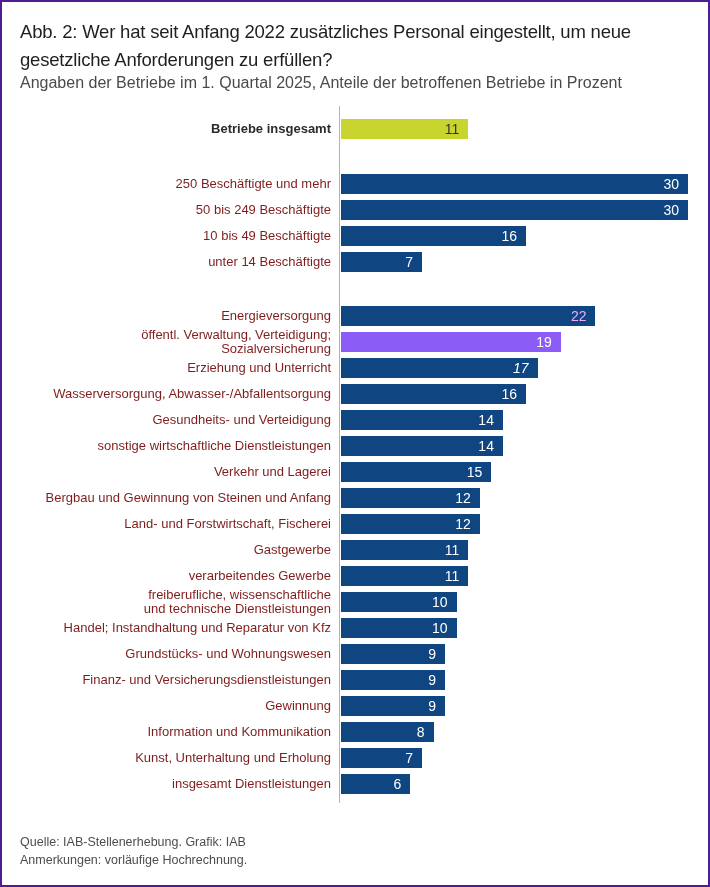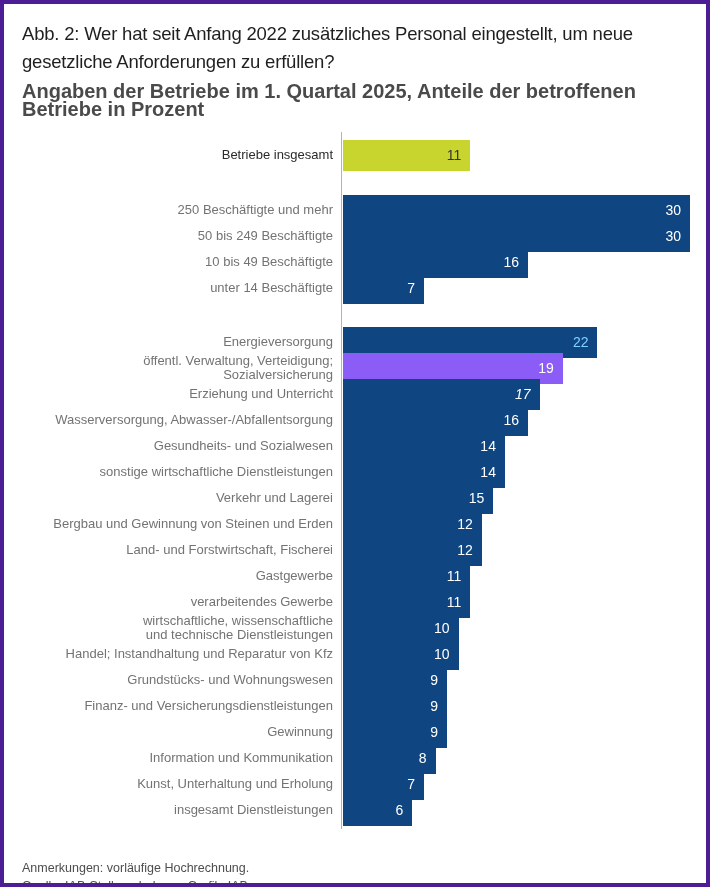--- a/index.html
+++ b/index.html
@@ -5,39 +5,37 @@
   * { margin: 0; padding: 0; box-sizing: border-box; }
   html, body { background: #ffffff; }
   body {
     font-family: "Liberation Sans", sans-serif;
     width: 710px;
   }
   .page {
     width: 710px;
     height: 887px;
     background: #ffffff;
-    border: 4px solid #4c1d95;
+    border: 2px solid #4c1d95;
     overflow: hidden;
     position: relative;
   }
   .header { padding: 16px 18px 0 18px; }
   .title {
     font-size: 18.5px;
     font-weight: 400;
     letter-spacing: -0.2px;
     line-height: 28px;
     color: #1f1f1f;
     max-width: 668px;
   }
   .subtitle {
-    margin-top: 6px;
-    font-size: 20px;
+    font-size: 16px;
     line-height: 18px;
     color: #4a4a4a;
-    font-weight: bold;
   }
   .chart {
     margin-top: 24px;
     position: relative;
   }
   .axis-line {
     position: absolute;
     left: 337px;
     top: -10px;
     bottom: -6px;
@@ -48,31 +46,31 @@
     display: flex;
     align-items: center;
     height: 26px;
   }
   .cat-label {
     flex: 0 0 338px;
     padding-right: 9px;
     text-align: right;
     font-size: 13px;
     line-height: 14px;
-    color: #737373;
+    color: #7f1d1d;
     white-space: pre-line;
   }
-  .row.bold .cat-label { font-weight: 400; color: #2b2b2b; padding-left: 11px; }
+  .row.bold .cat-label { font-weight: 700; color: #2b2b2b; padding-left: 11px; }
   .bar-area {
     flex: 1 1 auto;
     padding-left: 1px;
     position: relative;
   }
   .bar {
-    height: 31px;
+    height: 20px;
     display: flex;
     align-items: center;
     justify-content: flex-end;
   }
   .value-label {
     font-size: 14px;
     padding-right: 9px;
   }
   .spacer-1 { height: 29px; }
   .spacer-2 { height: 28px; }
@@ -134,21 +132,21 @@
             <div class="bar" style="width: 80.9667px; background: rgb(15, 69, 128);">
               <span class="value-label" style="color: rgb(255, 255, 255);">7</span>
             </div>
           </div>
         </div>
         <div class="spacer-2"></div>
         <div class="row">
           <div class="cat-label">Energieversorgung</div>
           <div class="bar-area">
             <div class="bar" style="width: 254.467px; background: rgb(15, 69, 128);">
-              <span class="value-label" style="color: #7dd3fc;">22</span>
+              <span class="value-label" style="color: #f0abfc;">22</span>
             </div>
           </div>
         </div>
         <div class="row">
           <div class="cat-label">öffentl. Verwaltung, Verteidigung;
 Sozialversicherung</div>
           <div class="bar-area">
             <div class="bar" style="width: 219.767px; background: #8b5cf6;">
               <span class="value-label" style="color: rgb(255, 255, 255);">19</span>
             </div>
@@ -164,21 +162,21 @@
         </div>
         <div class="row">
           <div class="cat-label">Wasserversorgung, Abwasser-/Abfallentsorgung</div>
           <div class="bar-area">
             <div class="bar" style="width: 185.067px; background: rgb(15, 69, 128);">
               <span class="value-label" style="color: rgb(255, 255, 255);">16</span>
             </div>
           </div>
         </div>
         <div class="row">
-          <div class="cat-label">Gesundheits- und Sozialwesen</div>
+          <div class="cat-label">Gesundheits- und Verteidigung</div>
           <div class="bar-area">
             <div class="bar" style="width: 161.933px; background: rgb(15, 69, 128);">
               <span class="value-label" style="color: rgb(255, 255, 255);">14</span>
             </div>
           </div>
         </div>
         <div class="row">
           <div class="cat-label">sonstige wirtschaftliche Dienstleistungen</div>
           <div class="bar-area">
             <div class="bar" style="width: 161.933px; background: rgb(15, 69, 128);">
@@ -188,21 +186,21 @@
         </div>
         <div class="row">
           <div class="cat-label">Verkehr und Lagerei</div>
           <div class="bar-area">
             <div class="bar" style="width: 150.367px; background: rgb(15, 69, 128);">
               <span class="value-label" style="color: rgb(255, 255, 255);">15</span>
             </div>
           </div>
         </div>
         <div class="row">
-          <div class="cat-label">Bergbau und Gewinnung von Steinen und Erden</div>
+          <div class="cat-label">Bergbau und Gewinnung von Steinen und Anfang</div>
           <div class="bar-area">
             <div class="bar" style="width: 138.8px; background: rgb(15, 69, 128);">
               <span class="value-label" style="color: rgb(255, 255, 255);">12</span>
             </div>
           </div>
         </div>
         <div class="row">
           <div class="cat-label">Land- und Forstwirtschaft, Fischerei</div>
           <div class="bar-area">
             <div class="bar" style="width: 138.8px; background: rgb(15, 69, 128);">
@@ -220,21 +218,21 @@
         </div>
         <div class="row">
           <div class="cat-label">verarbeitendes Gewerbe</div>
           <div class="bar-area">
             <div class="bar" style="width: 127.233px; background: rgb(15, 69, 128);">
               <span class="value-label" style="color: rgb(255, 255, 255);">11</span>
             </div>
           </div>
         </div>
         <div class="row">
-          <div class="cat-label">wirtschaftliche, wissenschaftliche
+          <div class="cat-label">freiberufliche, wissenschaftliche
 und technische Dienstleistungen</div>
           <div class="bar-area">
             <div class="bar" style="width: 115.667px; background: rgb(15, 69, 128);">
               <span class="value-label" style="color: rgb(255, 255, 255);">10</span>
             </div>
           </div>
         </div>
         <div class="row">
           <div class="cat-label">Handel; Instandhaltung und Reparatur von Kfz</div>
           <div class="bar-area">
@@ -288,16 +286,16 @@
           <div class="bar-area">
             <div class="bar" style="width: 69.4px; background: rgb(15, 69, 128);">
               <span class="value-label" style="color: rgb(255, 255, 255);">6</span>
             </div>
           </div>
         </div>
       </div>
   </div>
 
   <div class="footer">
+    <p>Quelle: IAB-Stellenerhebung. Grafik: IAB</p>
     <p>Anmerkungen: vorläufige Hochrechnung.</p>
-    <p>Quelle: IAB-Stellenerhebung. Grafik: IAB</p>
   </div>
 </div>
 
 </body></html>

